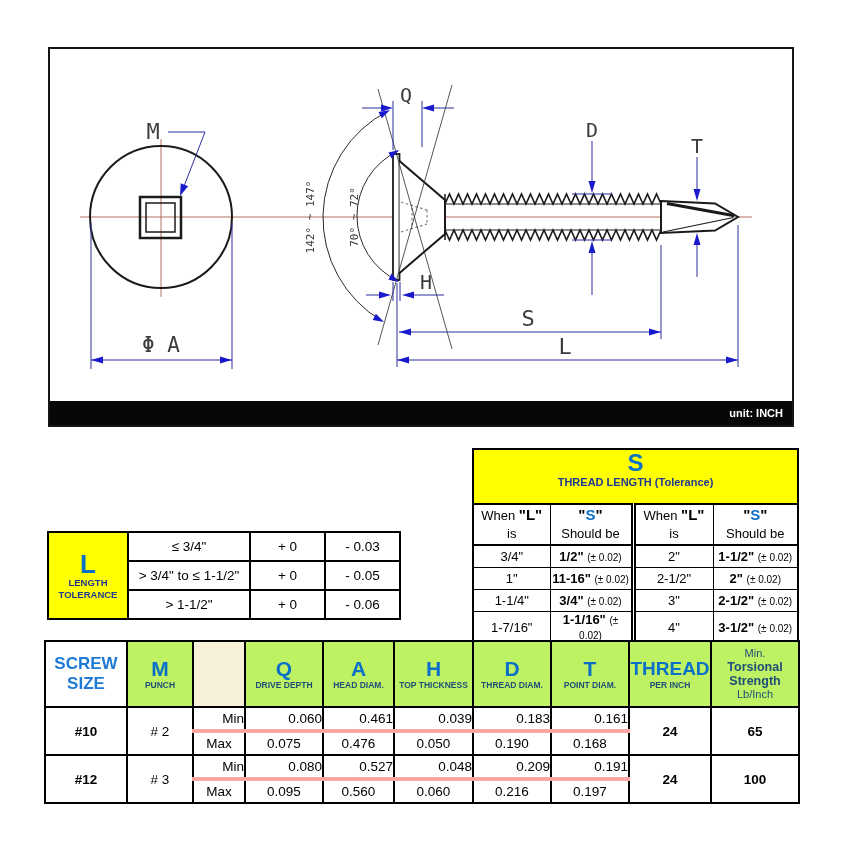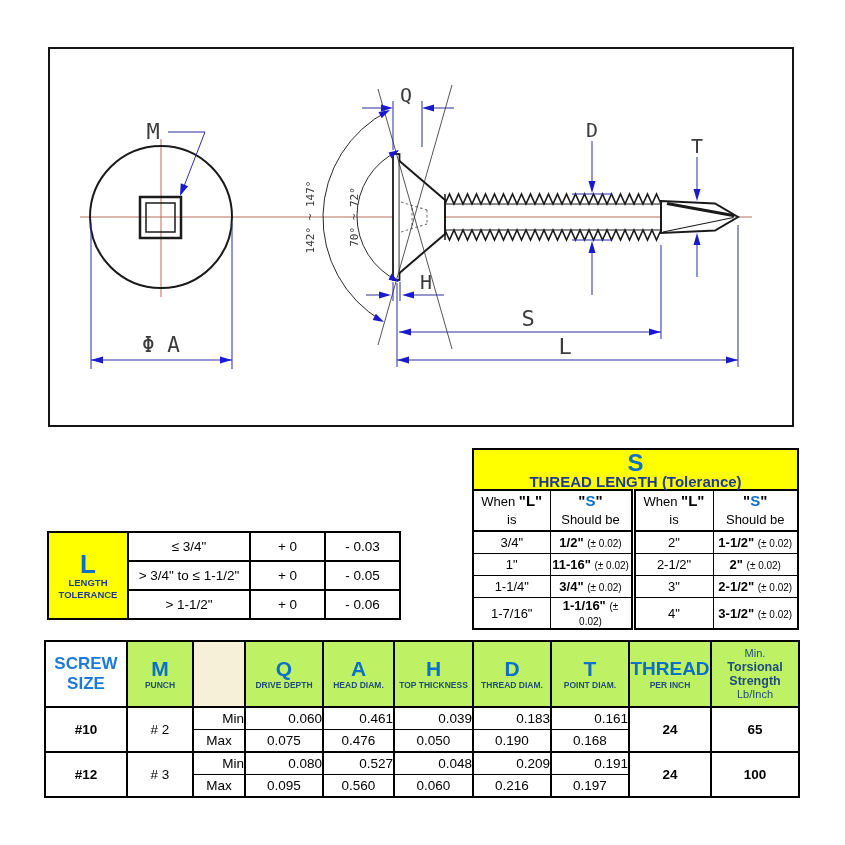--- a/index.html
+++ b/index.html
@@ -11,21 +11,21 @@
   .unitbar{position:absolute;left:0;bottom:0;width:742px;height:24px;background:#070707;
            color:#fff;font-size:11px;font-weight:bold;text-align:right;line-height:24px;
            box-sizing:border-box;padding-right:9px;}
   svg text{font-family:"DejaVu Sans Mono",monospace;fill:#3c3c3c;}
   
   table{border-collapse:collapse;table-layout:fixed;}
   .s-table{position:absolute;left:472px;top:448px;width:326px;border:2px solid #000;}
   .s-table td{border:1px solid #000;text-align:center;vertical-align:middle;padding:0;}
   .s-table .st-head td{background:#FFFF00;border-bottom:2px solid #000;}
   .st-letter{font-size:24px;font-weight:bold;color:#0B70C8;line-height:24px;padding-top:1px;}
-  .st-title{font-size:15px;font-weight:bold;color:#1F3A93;line-height:14px;padding-bottom:0;}
+  .st-title{font-size:11px;font-weight:bold;color:#1F3A93;line-height:14px;padding-bottom:14px;}
   .s-table .st-sub td{height:39px;font-size:13px;line-height:18px;border-bottom:2px solid #000;}
   .st-sub b{font-size:15px;}
   .blue{color:#0B70C8;}
   .s-table .st-row td{height:21px;font-size:13px;}
   .s-table td.dbl{border-left:5px double #000;}
   .s-table .st-row b{font-size:13px;}
   .tol{font-size:10px;}
   
   .l-table{position:absolute;left:47px;top:531px;width:352px;border:2px solid #000;}
   .l-table td{border:2px solid #000;text-align:center;vertical-align:middle;height:25px;font-size:13.5px;}
@@ -43,21 +43,21 @@
   .big.thread{font-size:19px;}
   .sub{font-size:8.5px;font-weight:bold;color:#1F4E79;line-height:11px;text-align:center;}
   .s1{font-size:11px;color:#1F4E79;line-height:13px;}
   .s2{font-size:12.5px;font-weight:bold;color:#1F4E79;line-height:14px;}
   .spec-table tr.rbody td{height:21px;font-size:13.5px;}
   .v-size{font-size:15px;font-weight:bold;}
   .v-punch{font-size:13px;}
   .v-mm{font-size:12px;}
   .v-b{font-size:15px;font-weight:bold;margin-left:36px;}
   .spec-table tr.rmin td.thin{border-bottom:1px solid #000;text-align:right;}
-  .spec-table tr.rmax td.thin{border-top:1px solid #fca5a5;text-align:center;}
+  .spec-table tr.rmax td.thin{border-top:4px solid #fca5a5;text-align:center;}
 </style>
 </head>
 <body>
 
 <div class="stage">
 
   <div class="frame">
     <svg width="742" height="352" viewBox="0 0 742 352">
 
       <g stroke="#B5705F" stroke-width="1">
@@ -158,20 +158,23 @@
       <text x="356" y="53" font-size="20" text-anchor="middle">Q</text>
       <text x="542" y="88" font-size="20" text-anchor="middle">D</text>
       <text x="647" y="104" font-size="20" text-anchor="middle">T</text>
       <text x="376" y="240" font-size="20" text-anchor="middle">H</text>
       <text x="478" y="277" font-size="22" text-anchor="middle">S</text>
       <text x="515" y="305" font-size="22" text-anchor="middle">L</text>
       <text x="111" y="303" font-size="21" text-anchor="middle">Φ A</text>
       <text x="260" y="172" font-size="11" text-anchor="middle" transform="rotate(-90 260 168)">142° ~ 147°</text>
       <text x="304" y="172" font-size="11" text-anchor="middle" transform="rotate(-90 304 168)">70° ~ 72°</text>
     </svg>
+    <div class="unitbar">
+      <span>unit: INCH</span>
+    </div>
   </div>
 
   <table class="s-table">
     <colgroup>
         <col style="width:77px">
         <col style="width:83px">
         <col style="width:80px">
         <col style="width:85px">
       </colgroup>
     <tbody>

